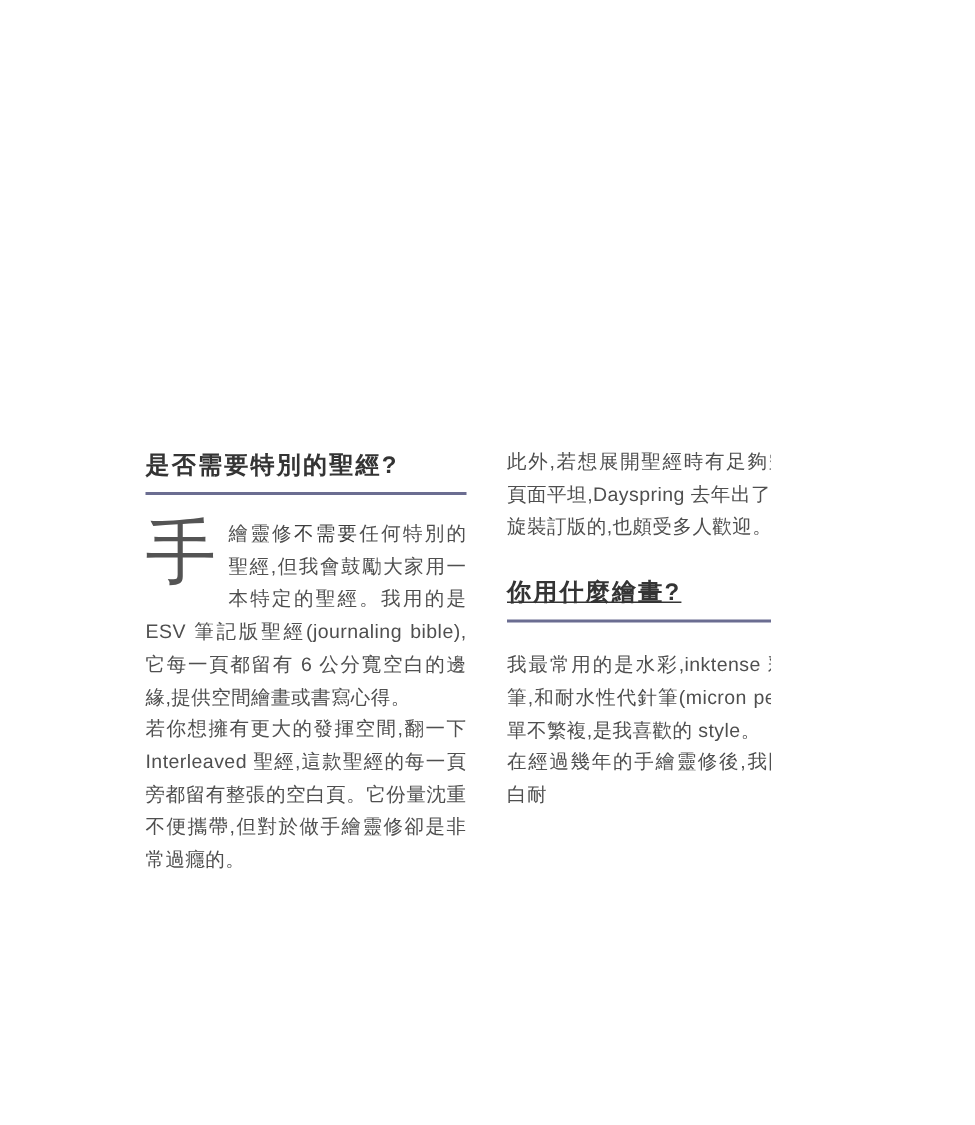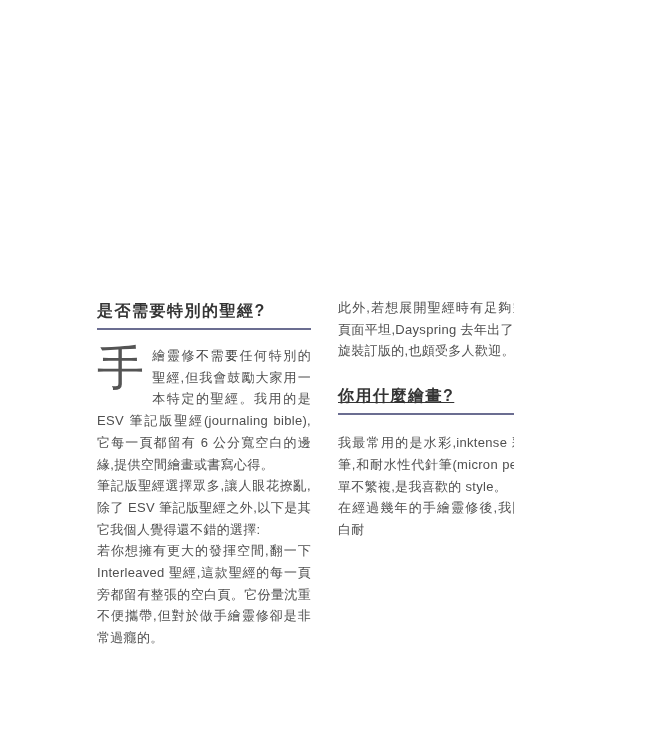--- a/index.html
+++ b/index.html
@@ -60,21 +60,20 @@
 </style>
 </head>
 <body>
 
 <div class="page">
 
   <div class="col col-left">
     <h2 class="section-heading">是否需要特別的聖經?</h2>
     <div class="body-block">
       <p class="body-para"><span class="drop-cap">手</span><span>繪靈修</span><span class="b">不需要</span><span>任何特別的聖經,但我會鼓勵大家用一本特定的聖經。我用的是 ESV 筆記版聖經(journaling bible),它每一頁都留有 6 公分寬空白的邊緣,提供空間繪畫或書寫心得。</span></p>
-      <p class="body-para"><span>筆記版聖經選擇眾多,讓人眼花撩亂,除了 ESV 筆記版聖經之外,以下是其它我個人覺得還不錯的選擇:</span></p>
       <p class="body-para"><span>若你想擁有更大的發揮空間,翻一下 Interleaved 聖經,這款聖經的每一頁旁都留有整張的空白頁。它份量沈重不便攜帶,但對於做手繪靈修卻是非常過癮的。</span></p>
     </div>
   </div>
 
   <div class="col col-right">
     <p class="body-para"><span>此外,若想展開聖經時有足夠空間並頁面平坦,Dayspring 去年出了一本螺旋裝訂版的,也頗受多人歡迎。</span></p>
     <h2 class="section-heading heading-spacer">你用什麼繪畫?</h2>
     <div class="body-block">
       <p class="body-para"><span>我最常用的是水彩,inktense 彩墨鉛筆,和耐水性代針筆(micron pens),簡單不繁複,是我喜歡的 style。</span></p>
       <p class="body-para"><span>在經過幾年的手繪靈修後,我開始明白耐</span></p>

